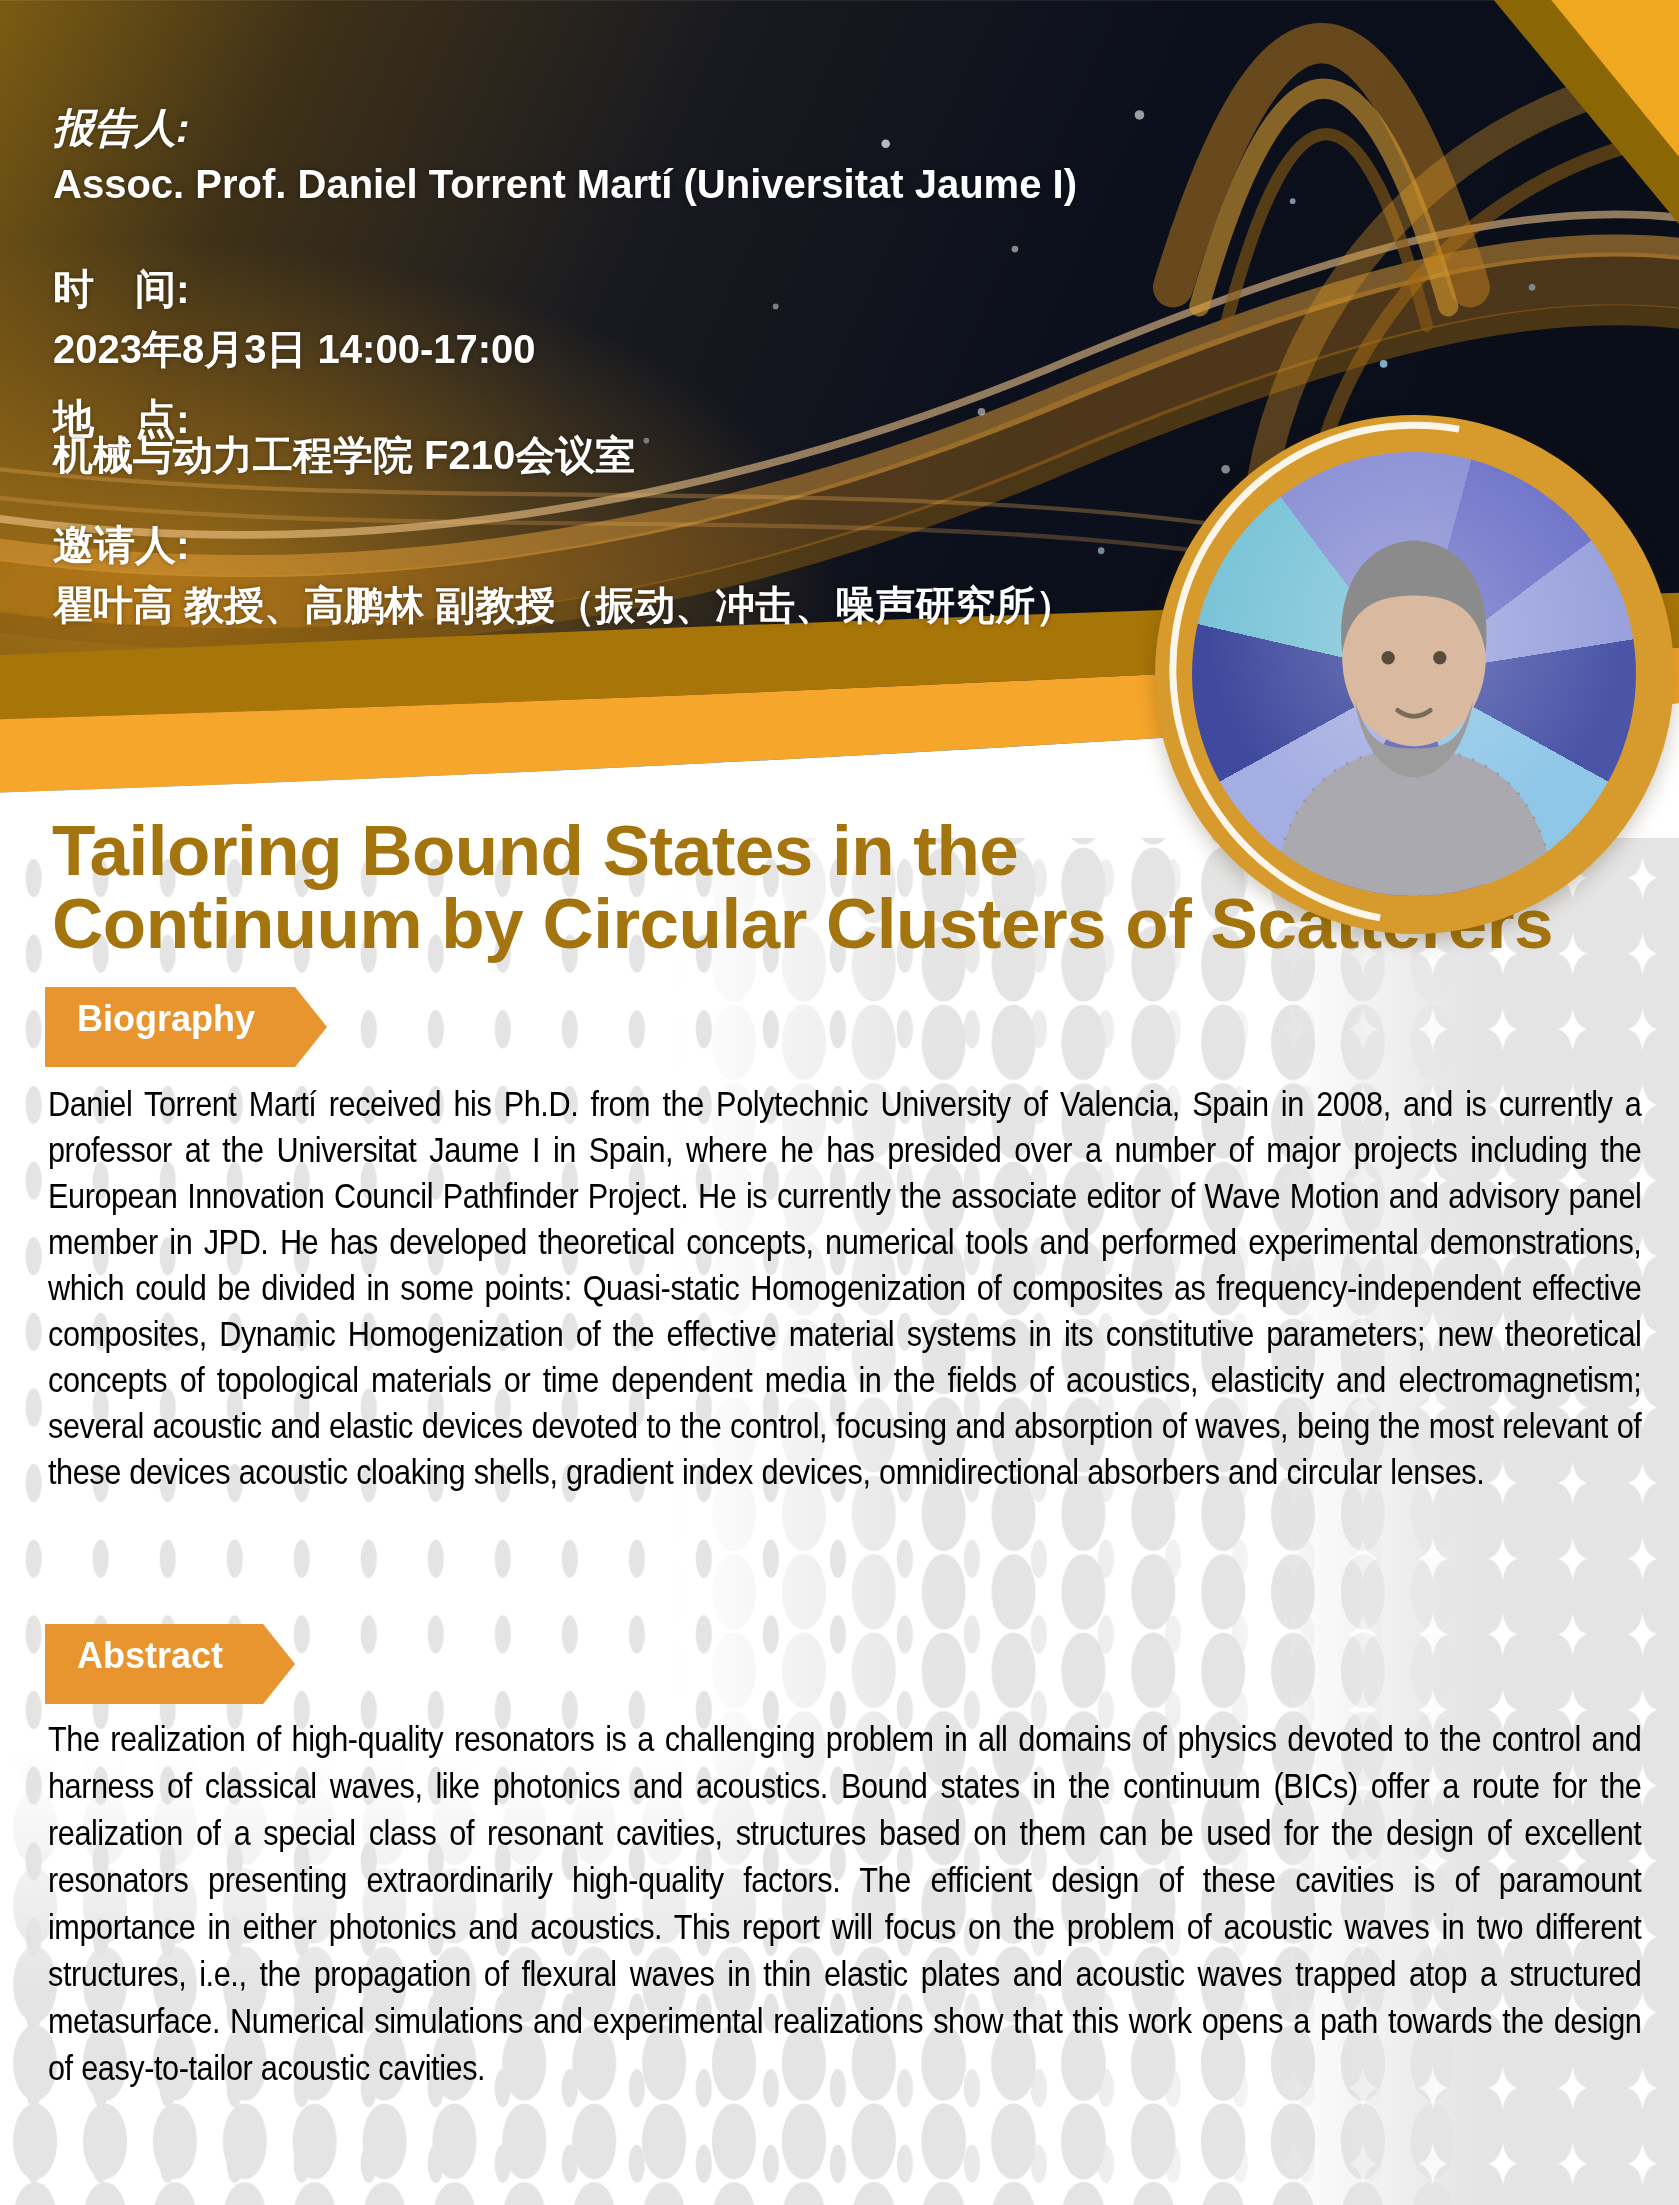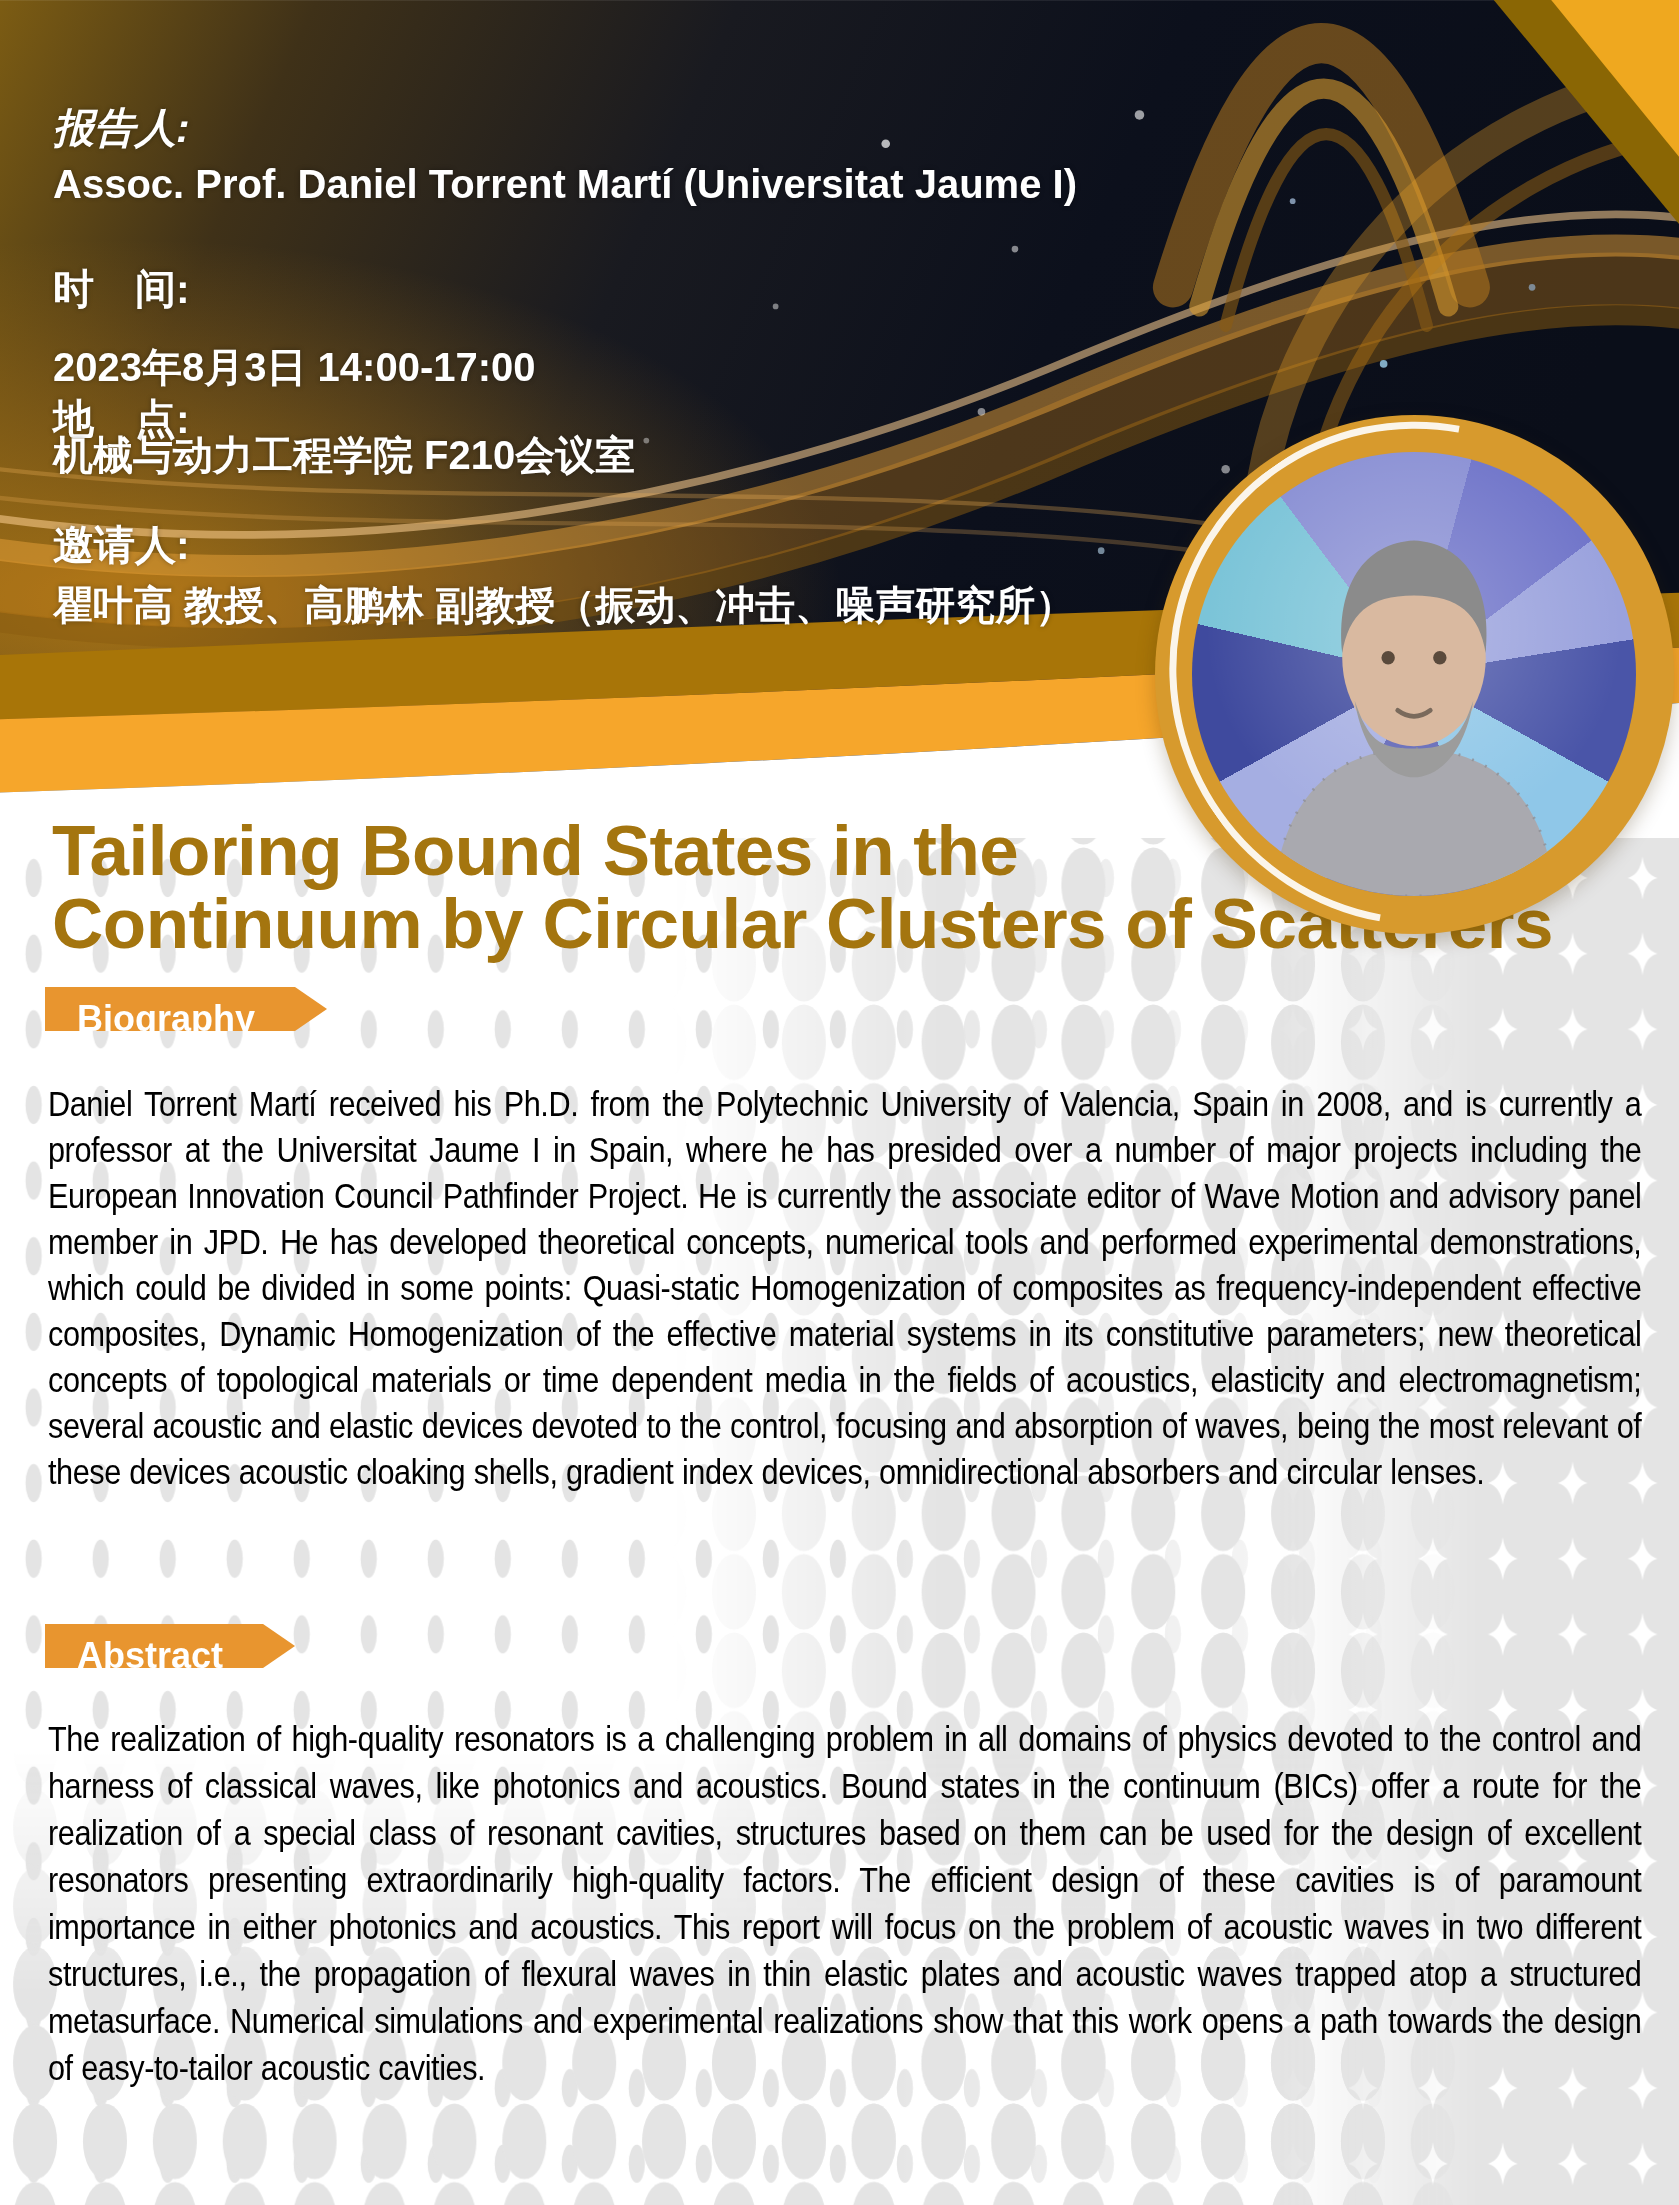--- a/index.html
+++ b/index.html
@@ -12,21 +12,21 @@
   
   .header{position:absolute;left:0;top:0;width:1680px;height:838px;z-index:1;}
   .header svg{display:block;}
   .hdr-text{position:absolute;left:53px;color:#ffffff;font-weight:700;z-index:2;
             text-shadow:0 0 5.7px rgba(0,0,0,.35);white-space:nowrap;}
   .lbl{font-size:41px;}
   .val{font-size:40px;}
   .t-speaker-label{top:101px;font-style:italic;}
   .t-speaker{top:162px;}
   .t-time-label{top:262px;}
-  .t-time{top:340px;}
+  .t-time{top:322px;}
   .t-venue-label{top:392px;}
   .t-venue{top:428px;}
   .t-host-label{top:518px;text-align:center;}
   .t-host{top:578px;}
 
   
   .photo-ring{position:absolute;left:1155px;top:415px;width:519px;height:519px;border-radius:50%;
               background:#D79A2D;z-index:3;box-shadow:0 6.7px 19px rgba(60,40,0,.25);}
   .photo-ring::before{content:"";position:absolute;left:16.3px;top:4.8px;width:483px;height:493px;
               border-radius:50%;border:7.7px solid rgba(255,255,255,.85);border-color:rgba(255,255,255,.9) transparent transparent rgba(255,255,255,.9);
@@ -36,21 +36,21 @@
               radial-gradient(circle at 50% 40%, rgba(255,255,255,.25), rgba(0,0,0,0) 60%),
               repeating-conic-gradient(from 15deg,#6f74c9 0 38deg,#9aa2dd 38deg 66deg,#4a55a8 66deg 104deg,#8fc7e8 104deg 146deg,#5d63b5 146deg 188deg,#a5aee2 188deg 226deg,#3f4a9e 226deg 268deg,#7bc4d8 268deg 308deg,#8a90d4 308deg 360deg);}
   .photo-inner svg{position:absolute;left:0;top:0;}
 
   
   .title{position:absolute;left:52px;top:814px;z-index:2;color:#A4750F;font-weight:700;
          font-size:71px;line-height:73px;letter-spacing:-0.5px;}
 
   
   .badge{position:absolute;left:45px;z-index:2;background:#E8952F;color:#fff;font-weight:700;
-         font-size:36px;line-height:64px;height:44px;padding:0 72px 0 32px;display:inline-block;
+         font-size:36px;line-height:64px;height:80px;padding:0 72px 0 32px;display:inline-block;
          clip-path:polygon(0 0, calc(100% - 32px) 0, 100% 50%, calc(100% - 32px) 100%, 0 100%);}
   .badge-bio{top:987px;}
   .badge-abs{top:1624px;}
 
   
   .para{position:absolute;left:48px;z-index:2;color:#000;text-align:justify;
         width:1819px;transform:scaleX(0.876);transform-origin:0 0;
         font-size:35px;line-height:46px;letter-spacing:-0.5px;word-spacing:0.5px;}
   .para-bio{top:1081px;}
   .para-abs{top:1715px;line-height:47px;}

